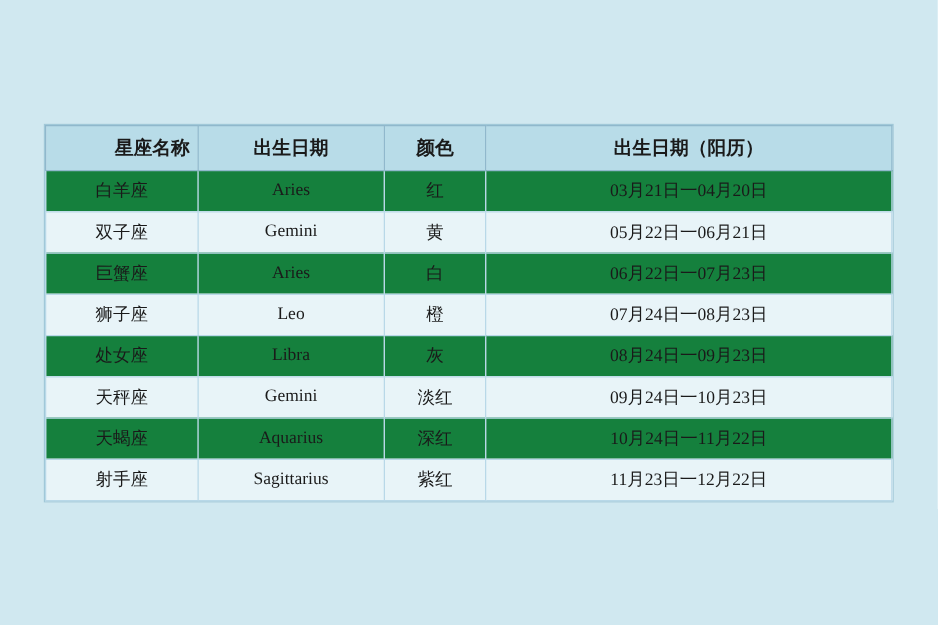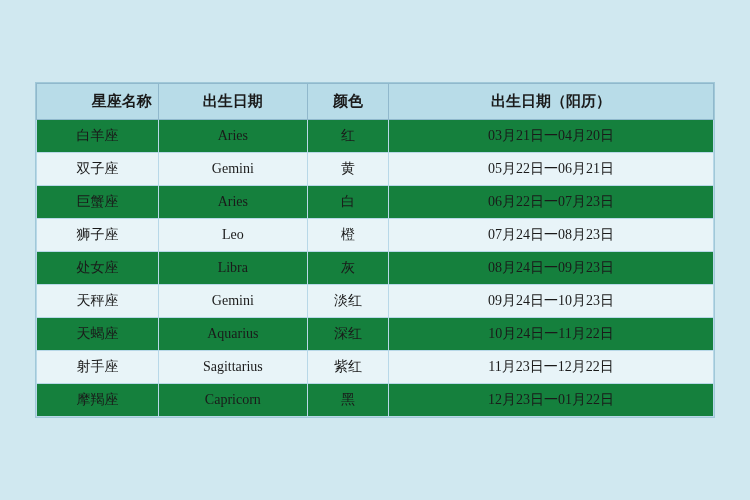--- a/index.html
+++ b/index.html
@@ -112,21 +112,15 @@
           <td>Aquarius</td>
           <td>深红</td>
           <td>10月24日一11月22日</td>
         </tr>
         <tr>
           <td>射手座</td>
           <td>Sagittarius</td>
           <td>紫红</td>
           <td>11月23日一12月22日</td>
         </tr>
-        <tr>
-          <td>摩羯座</td>
-          <td>Capricorn</td>
-          <td>黑</td>
-          <td>12月23日一01月22日</td>
-        </tr>
       </tbody>
   </table>
 </div>
 
 </body></html>

